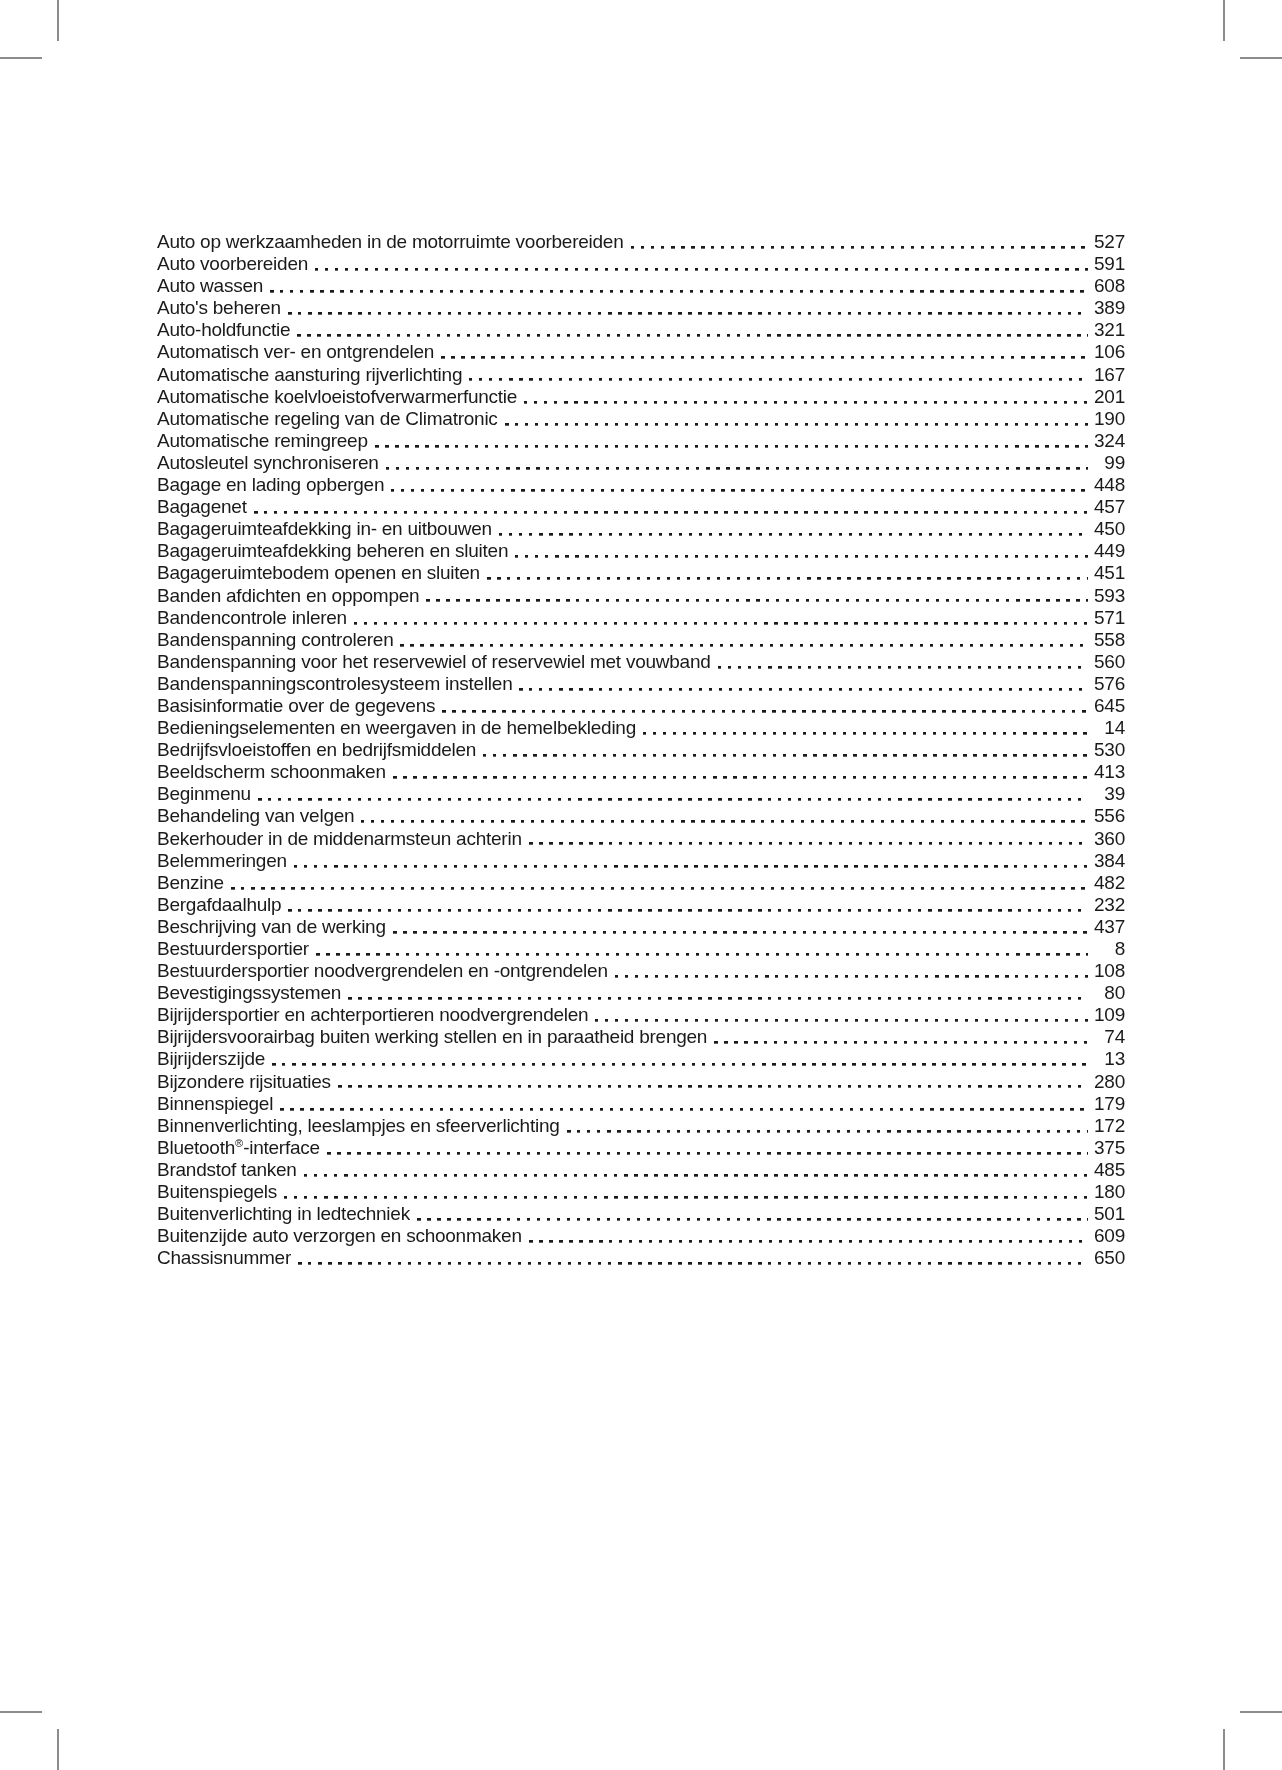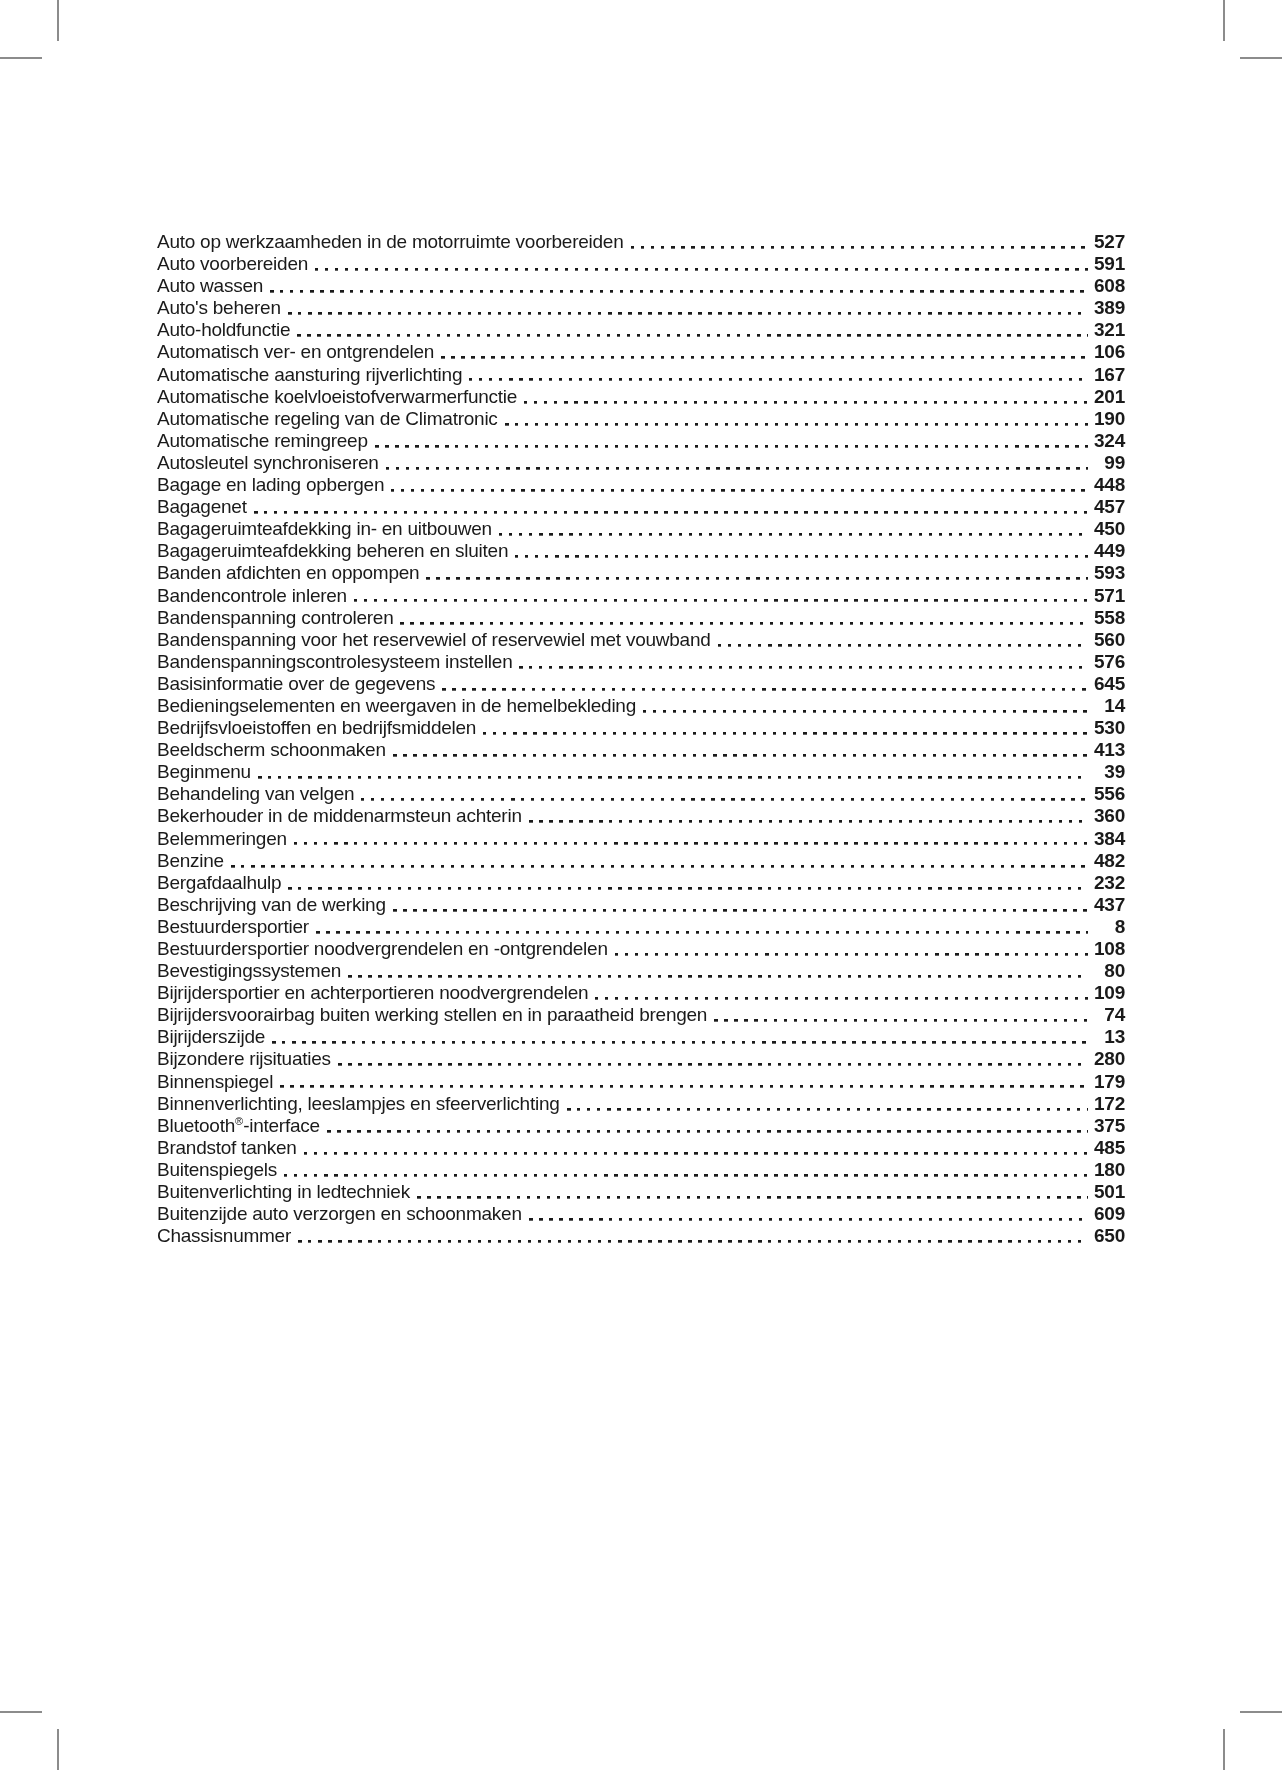--- a/index.html
+++ b/index.html
@@ -53,21 +53,20 @@
     margin: 0 3px 0 7px;
     background-image: repeating-linear-gradient(to right, #1a1a1a 0 3.5px, transparent 3.5px 10px);
     background-repeat: no-repeat;
     background-size: 100% 2.7px;
     background-position: left calc(100% - 4.5px);
   }
   .pagenum {
     flex: 0 0 auto;
     min-width: 34px;
     text-align: right;
-    font-weight: bold;
   }
 </style>
 </head>
 <body>
 
 <div class="crop v" id="crop-tl-v"></div>
 <div class="crop h" id="crop-tl-h"></div>
 <div class="crop v" id="crop-tr-v"></div>
 <div class="crop h" id="crop-tr-h"></div>
 <div class="crop v" id="crop-bl-v"></div>
@@ -145,20 +144,25 @@
       <span class="title">Bagageruimteafdekking in- en uitbouwen</span>
       <div class="leader"></div>
       <span class="pagenum">450</span>
     </div>
     <div class="row">
       <span class="title">Bagageruimteafdekking beheren en sluiten</span>
       <div class="leader"></div>
       <span class="pagenum">449</span>
     </div>
     <div class="row">
+      <span class="title">Bagageruimtebodem openen en sluiten</span>
+      <div class="leader"></div>
+      <span class="pagenum">451</span>
+    </div>
+    <div class="row">
       <span class="title">Banden afdichten en oppompen</span>
       <div class="leader"></div>
       <span class="pagenum">593</span>
     </div>
     <div class="row">
       <span class="title">Bandencontrole inleren</span>
       <div class="leader"></div>
       <span class="pagenum">571</span>
     </div>
     <div class="row">

